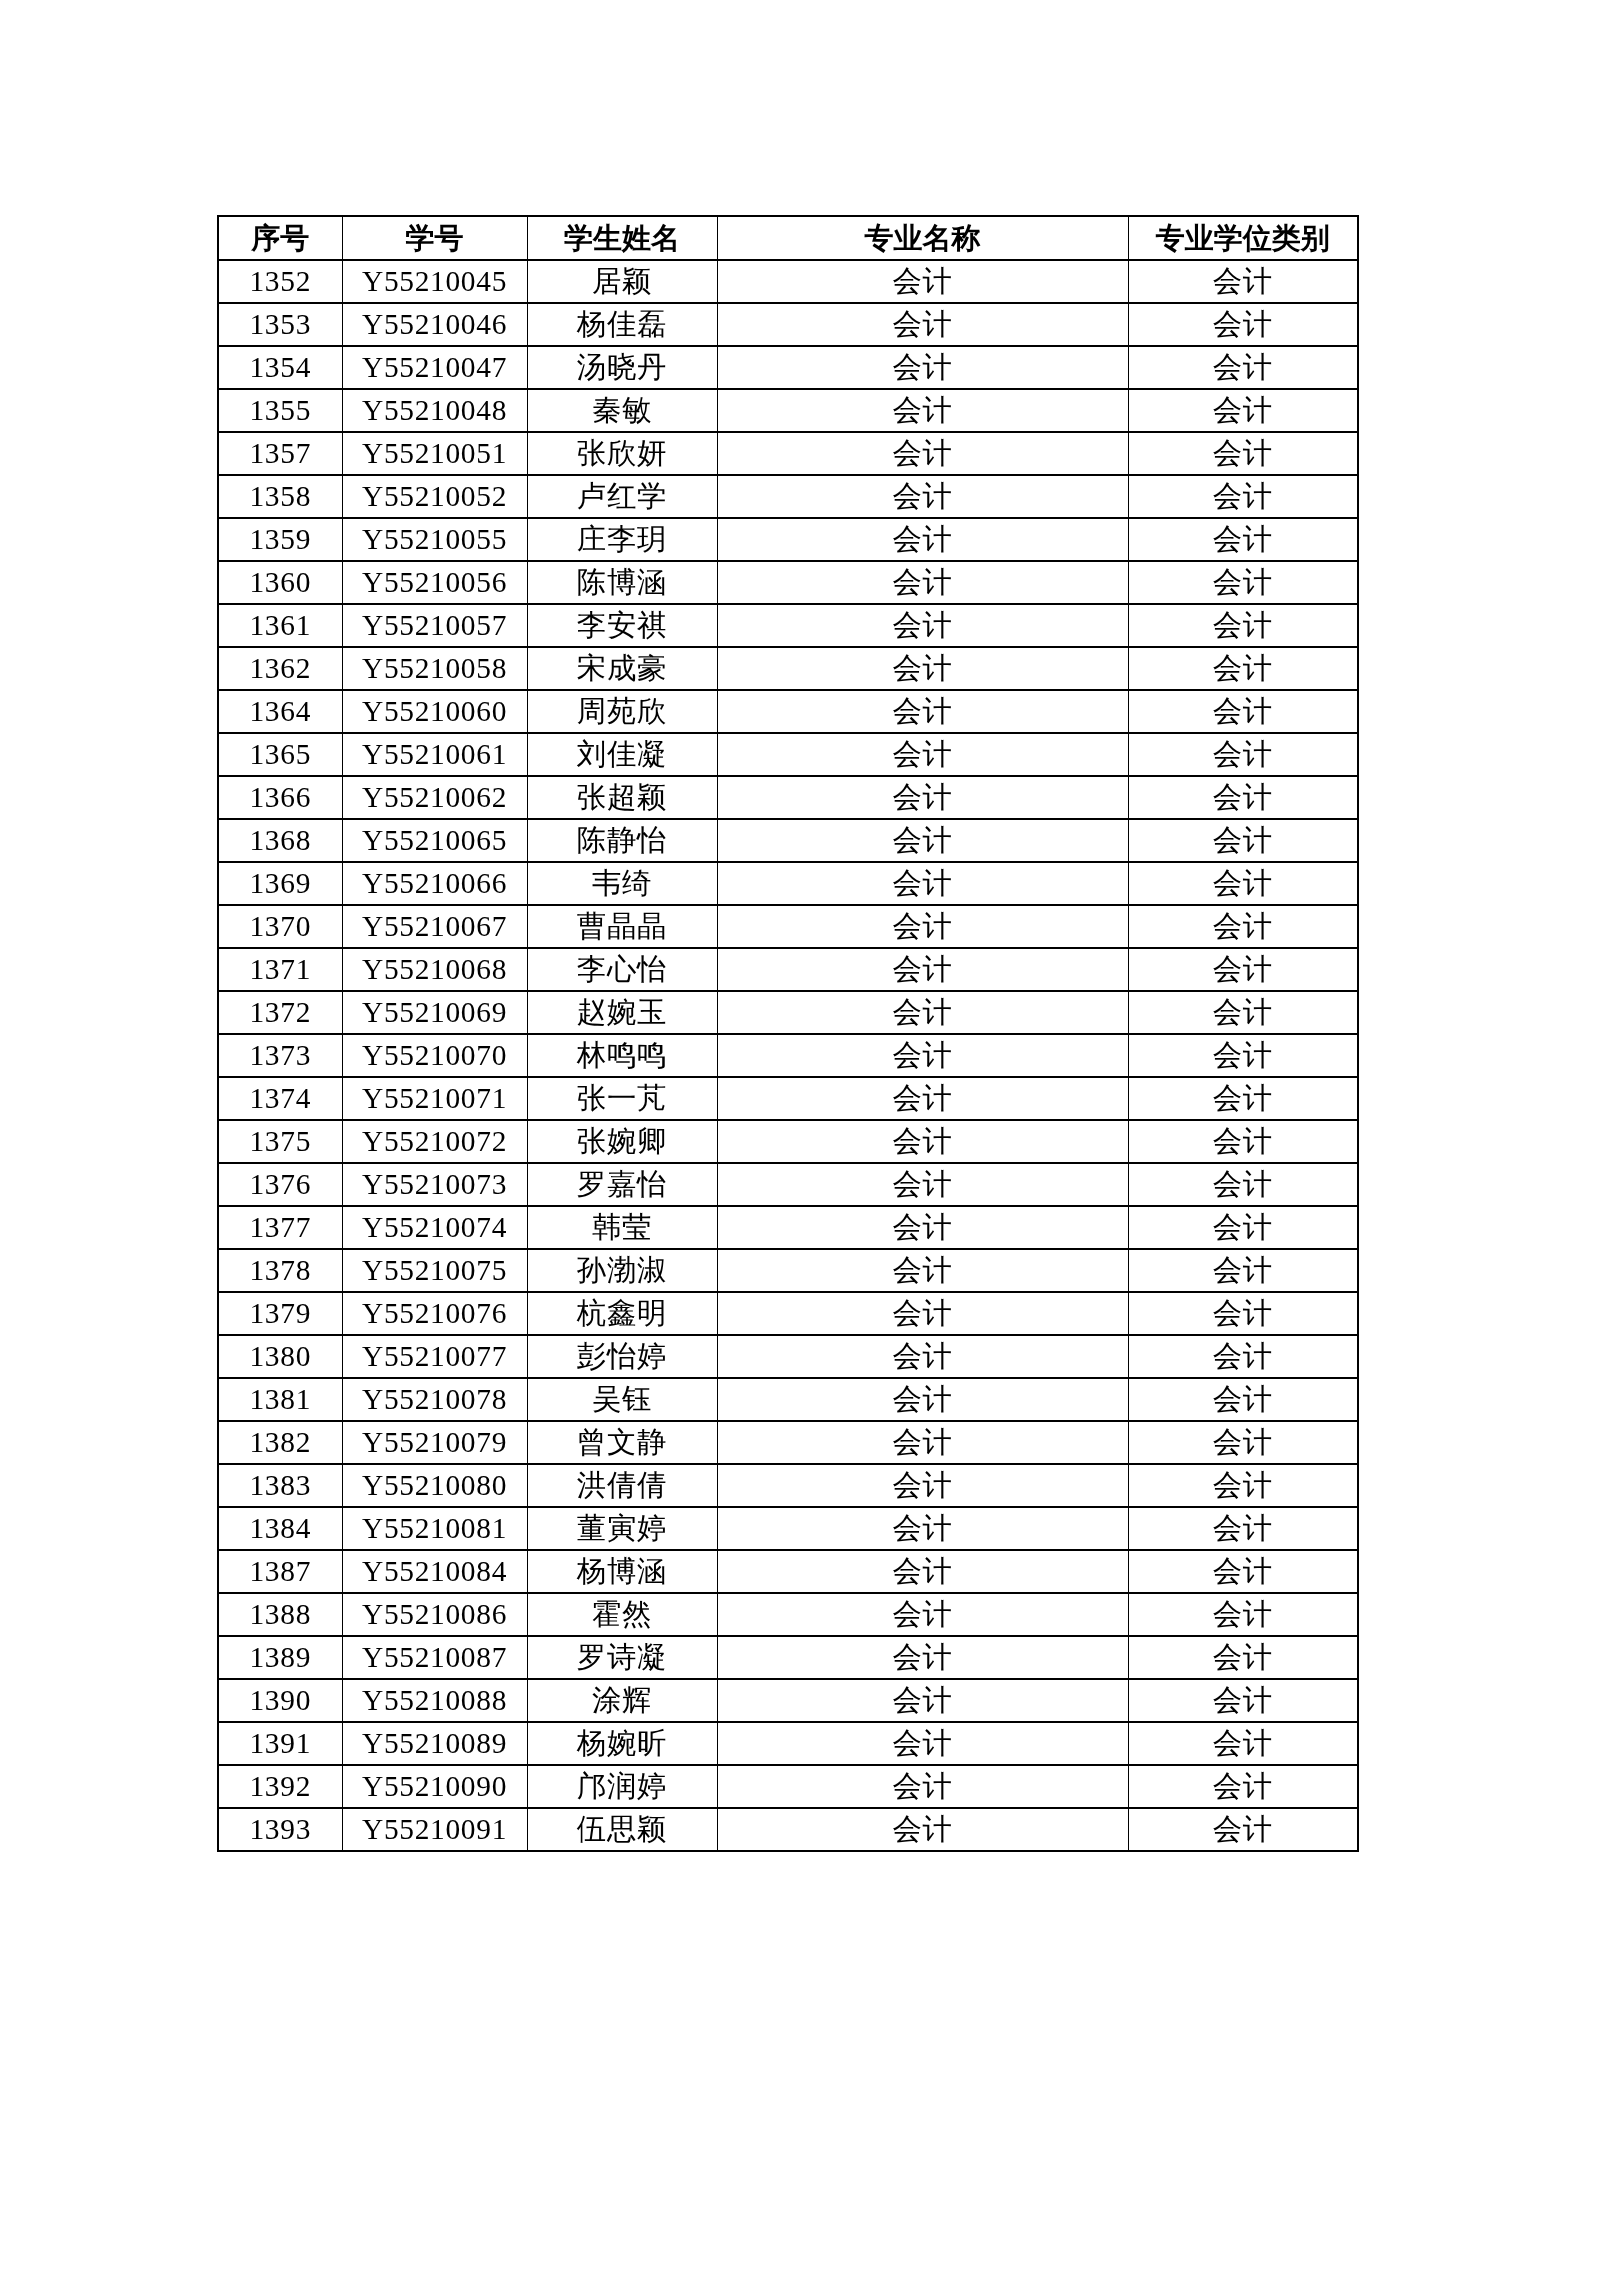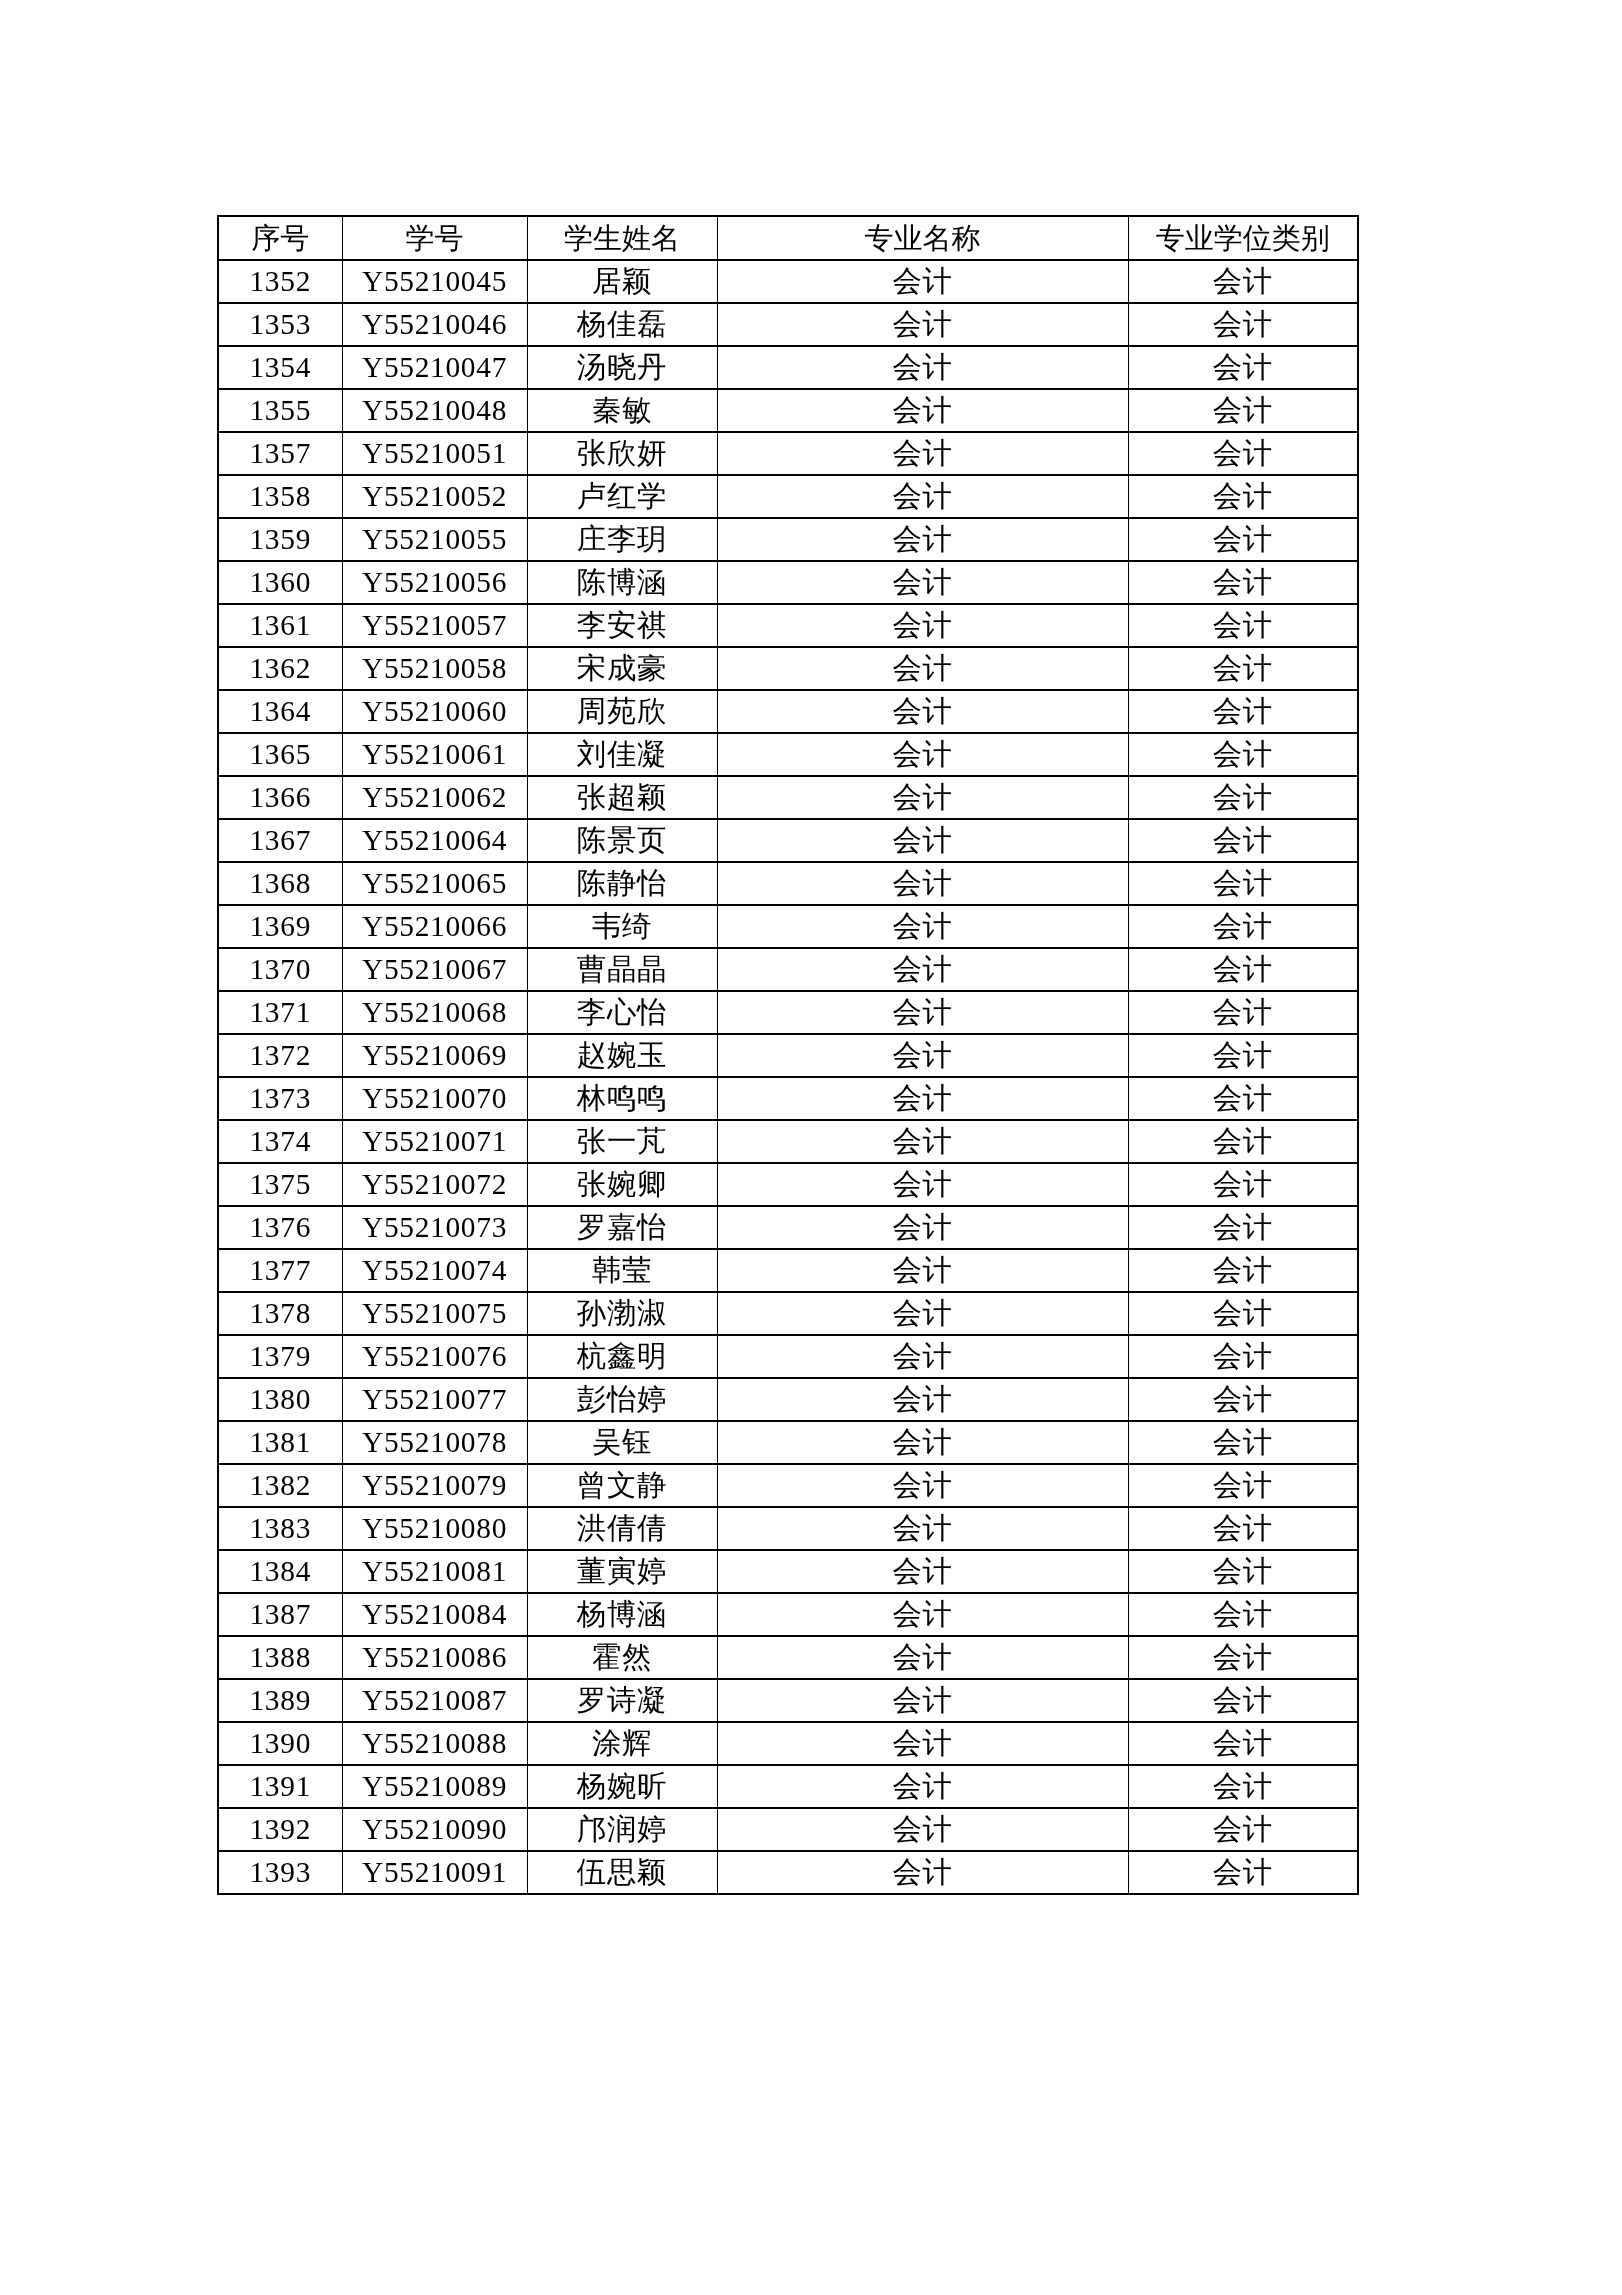--- a/index.html
+++ b/index.html
@@ -24,21 +24,21 @@
     table-layout: fixed;
     border: 2px solid #000;
   }
   table.roster col.c1 { width: 124px; }
   table.roster col.c2 { width: 185px; }
   table.roster col.c3 { width: 190px; }
   table.roster col.c4 { width: 411px; }
   table.roster col.c5 { width: 230px; }
   table.roster th {
     font-family: "Liberation Sans", "DejaVu Sans", sans-serif;
-    font-weight: normal;
+    font-weight: bold;
     font-size: 29px;
     color: #000;
     height: 42px;
     text-align: center;
     vertical-align: middle;
     border-left: 1.3px solid #000;
     border-right: 1.3px solid #000;
     border-top: 2px solid #000;
     border-bottom: 2.6px solid #000;
     padding: 0;
@@ -167,27 +167,20 @@
           <td>会计</td>
         </tr>
         <tr>
           <td>1366</td>
           <td>Y55210062</td>
           <td>张超颖</td>
           <td>会计</td>
           <td>会计</td>
         </tr>
         <tr>
-          <td>1367</td>
-          <td>Y55210064</td>
-          <td>陈景页</td>
-          <td>会计</td>
-          <td>会计</td>
-        </tr>
-        <tr>
           <td>1368</td>
           <td>Y55210065</td>
           <td>陈静怡</td>
           <td>会计</td>
           <td>会计</td>
         </tr>
         <tr>
           <td>1369</td>
           <td>Y55210066</td>
           <td>韦绮</td>

